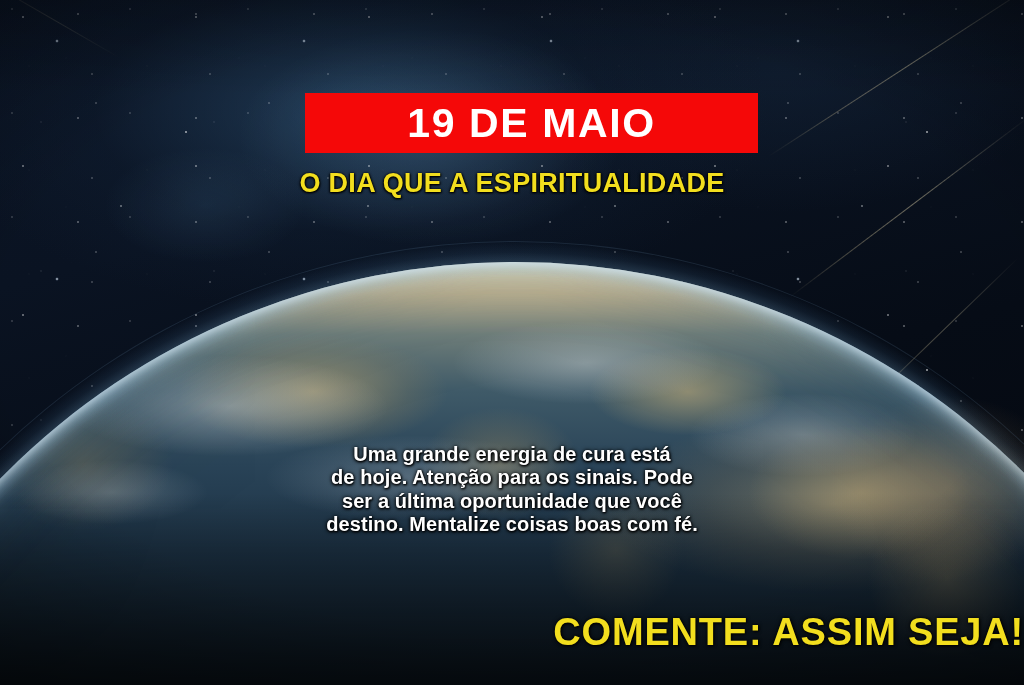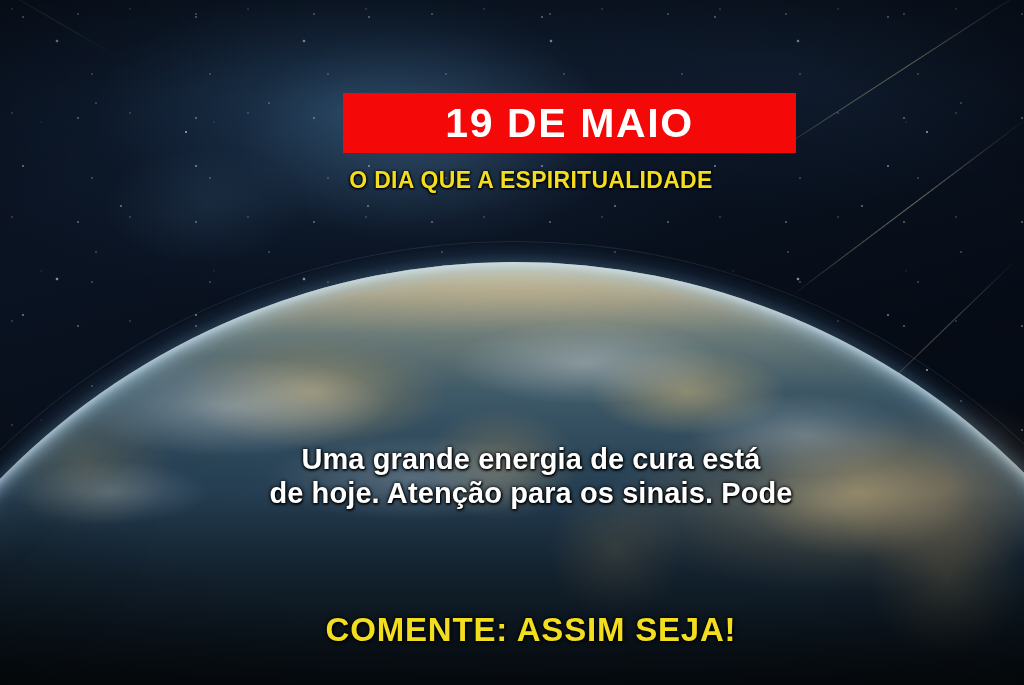--- a/index.html
+++ b/index.html
@@ -166,21 +166,21 @@
   
   .vignette {
     position:absolute; inset:0;
     background:
       linear-gradient(180deg, rgba(0,0,0,0.22) 0%, rgba(0,0,0,0) 14%, rgba(0,0,0,0) 72%, rgba(0,0,0,0.55) 93%, rgba(0,0,0,0.72) 100%),
       radial-gradient(ellipse 90% 80% at 50% 48%, rgba(0,0,0,0) 55%, rgba(0,0,0,0.42) 100%);
     pointer-events:none;
   }
 
   
-  .content { position:absolute; inset:0;margin-left:38px; }
+  .content { position:absolute; inset:0; }
 
   .date-banner {
     position:absolute;
     left:305px; top:93px;
     width:453px; height:60px;
     background:#f50808;
     display:flex; align-items:center; justify-content:center;
   }
   .date-banner span {
     color:#ffffff;
@@ -189,55 +189,55 @@
     letter-spacing:1.6px;
     line-height:1;
     white-space:nowrap;
   }
 
   .headline {
     position:absolute;
     left:0; right:0; top:166px;
     text-align:center;
     color:#f2de1e;
-    font-size:23px;
+    font-size:27px;
     font-weight:bold;
     line-height:1.27;
     letter-spacing:0.3px;
     text-shadow:
       0 0 3px rgba(0,0,0,0.85),
       1px 1px 2px rgba(0,0,0,0.9),
       -1px 1px 2px rgba(0,0,0,0.7);
     padding:0 44px;
   }
   .headline .hl-line { display:block; }
 
   .body-copy {
     position:absolute;
     left:0; right:0; top:443px;
     text-align:center;
     color:#ffffff;
-    font-size:29px;
+    font-size:20px;
     font-weight:bold;
     line-height:1.17;
     letter-spacing:0.1px;
     text-shadow:
       0 0 4px rgba(0,0,0,0.9),
       0 1px 3px rgba(0,0,0,0.95),
       1px 1px 2px rgba(0,0,0,0.8);
     padding:0 52px;
   }
   .body-copy .bc-line { display:block; }
 
   .cta {
     position:absolute;
     left:0; right:0; top:612px;
-    text-align:center;
+    text-align:right;
     color:#f2de1e;
-    font-size:33px;
+    font-size:38px;
     font-weight:bold;
     letter-spacing:0.8px;
     line-height:1.1;
     text-shadow:
       0 0 4px rgba(0,0,0,0.9),
       1px 1px 3px rgba(0,0,0,0.95);
   }
 </style>
 </head>
 <body>
@@ -271,18 +271,20 @@
       <span>19 DE MAIO</span>
     </div>
 
     <div class="headline">
       <span class="hl-line">O DIA QUE A ESPIRITUALIDADE</span>
     </div>
 
     <div class="body-copy">
       <span class="bc-line">Uma grande energia de cura está</span>
       <span class="bc-line">de hoje. Atenção para os sinais. Pode</span>
+      <span class="bc-line">ser a última oportunidade que você</span>
+      <span class="bc-line">destino. Mentalize coisas boas com fé.</span>
     </div>
 
     <div class="cta">COMENTE: ASSIM SEJA!</div>
 
   </div>
 </div>
 
 </body></html>

